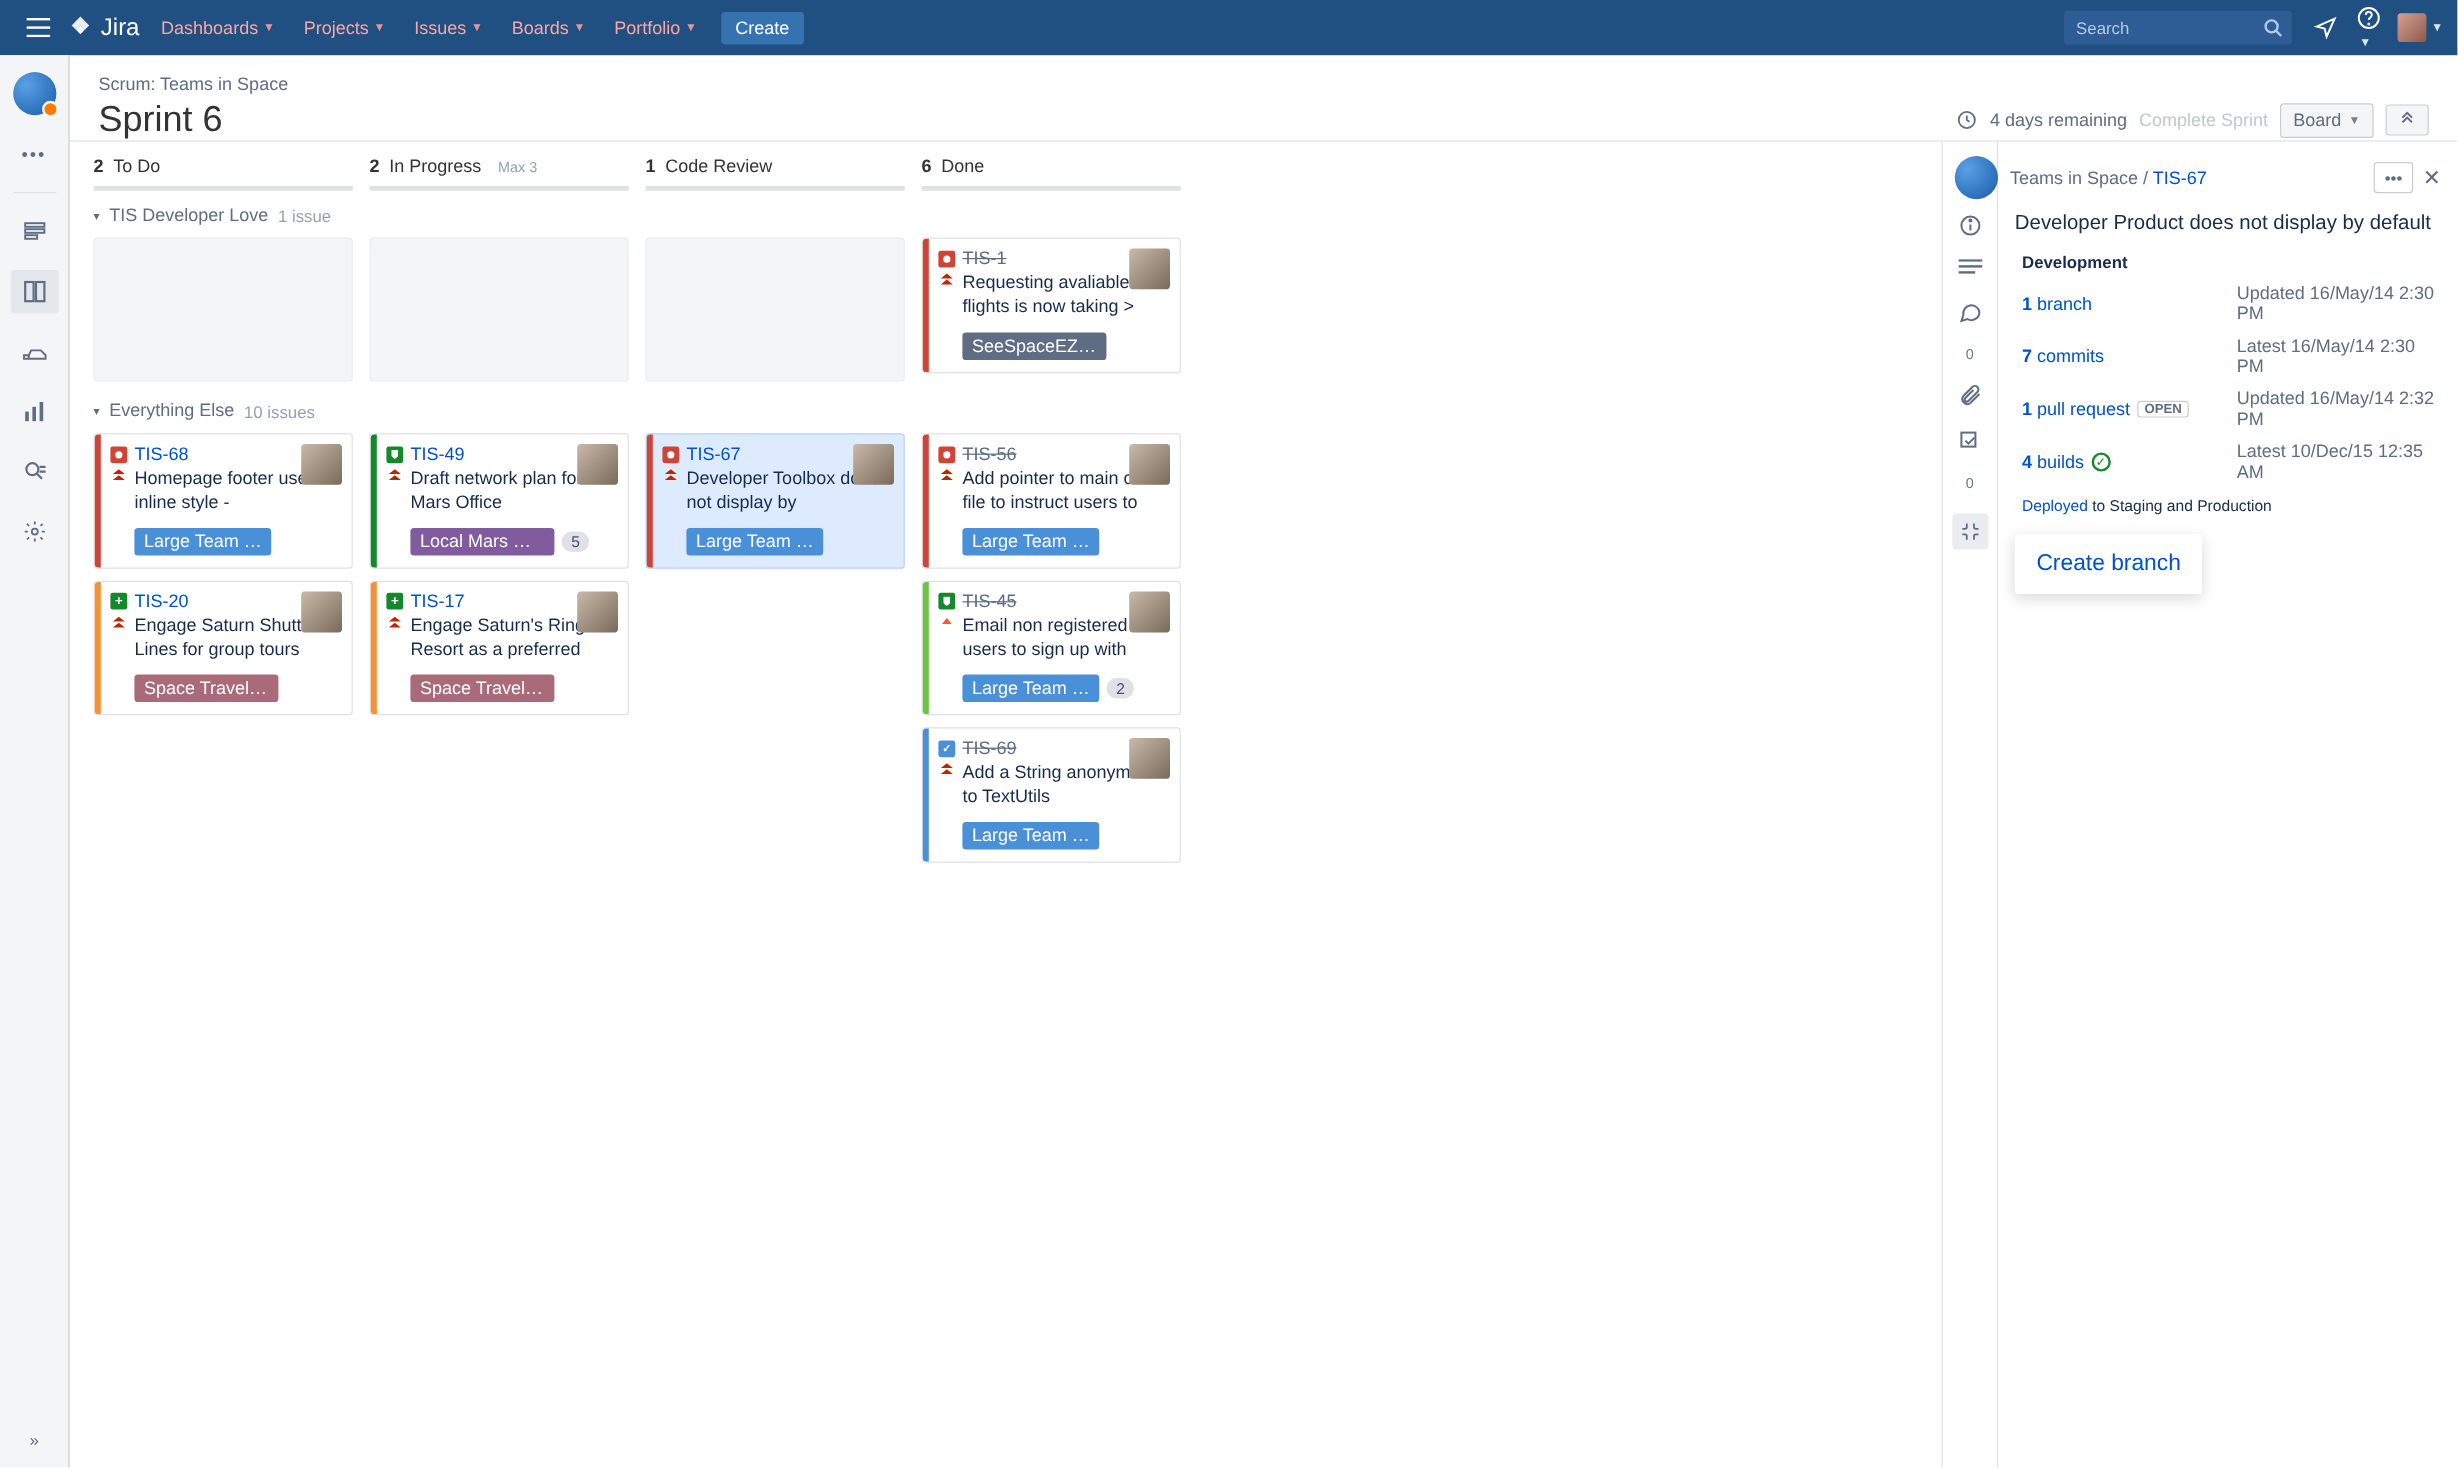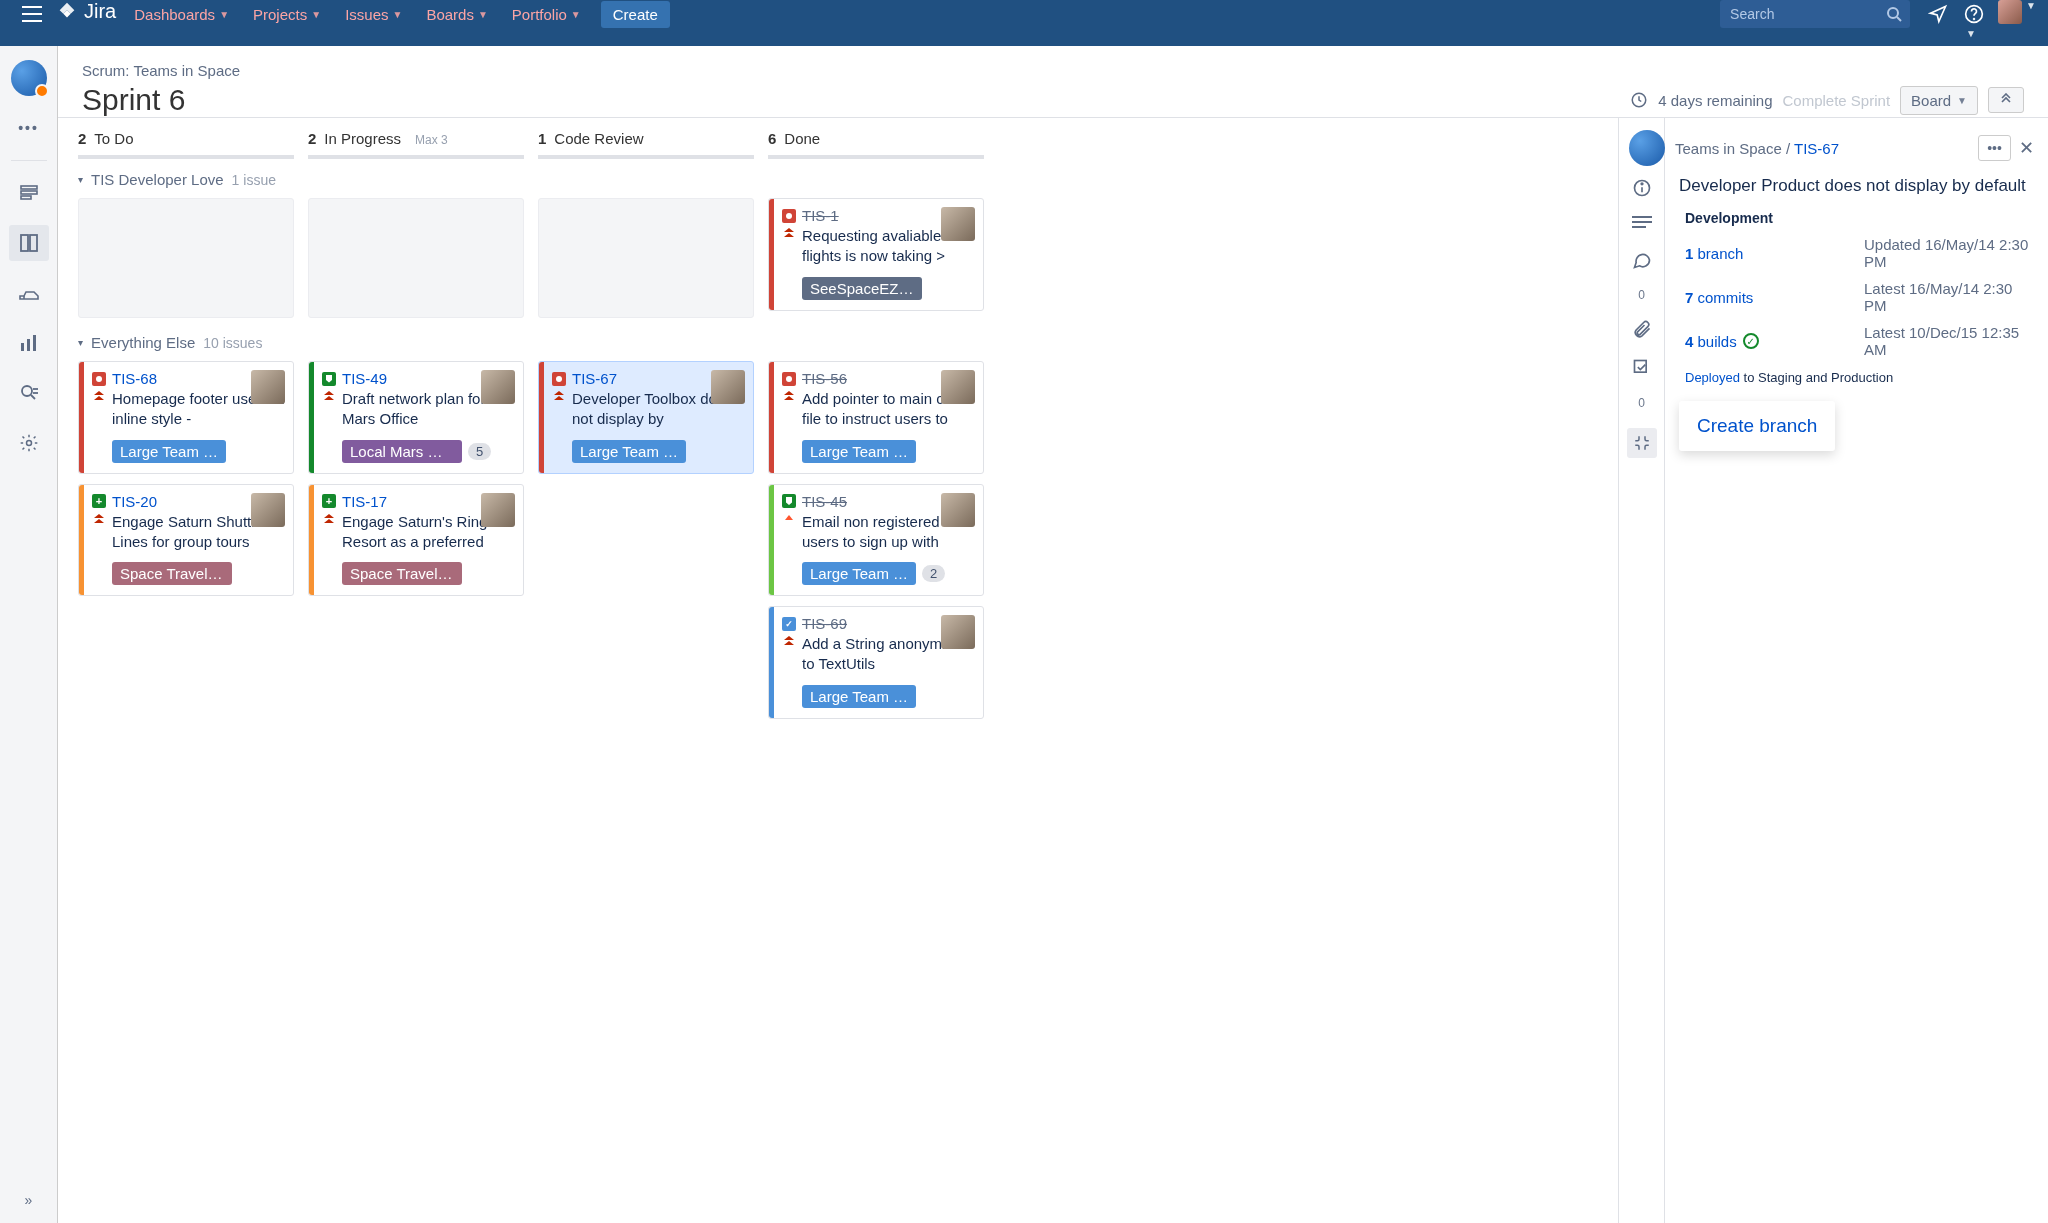--- a/index.html
+++ b/index.html
@@ -1,18 +1,18 @@
 <!DOCTYPE html>
 <html><head>
 <meta charset="utf-8">
 <style>
   * { box-sizing: border-box; margin: 0; padding: 0; }
   body { font-family: -apple-system, BlinkMacSystemFont, "Segoe UI", Arial, sans-serif; font-size: 14px; color: #172B4D; background:#fff;}
   
-  .topnav { height:46px; background:#205081; display:flex; align-items:flex-start; padding:0 12px; color:#fff;}
+  .topnav { height:46px; background:#205081; display:flex; align-items:center; padding:0 12px; color:#fff;}
   .topnav .hamburger{ padding:6px 10px; cursor:pointer;}
   .topnav .logo{ display:flex; align-items:center; gap:6px; font-weight:500; font-size:20px; margin:0 8px 0 4px;}
   .topnav .menu{ display:flex; align-items:center; gap:4px;}
   .topnav .menu-item{ padding:6px 10px; display:flex; align-items:center; gap:4px; cursor:pointer; font-size:15px; color:#fca5a5;}
   .topnav .create-btn{ background:#3572b0; color:#fff; padding:5px 12px; border-radius:3px; margin-left:6px; cursor:pointer; font-size:15px;}
   .topnav .spacer{ flex:1;}
   .topnav .search{ background:#2e5d95; border:none; color:#deebff; padding:6px 30px 6px 10px; width:190px; border-radius:3px; font-size:14px;}
   .topnav .search::placeholder{ color:#b3c9e6;}
   .topnav .search-wrap{ position:relative; margin-right:10px;}
   .topnav .search-wrap svg{ position:absolute; right:8px; top:6px; }
@@ -549,20 +549,27 @@
               <div class="dev-right">Updated 16/May/14 2:30 PM</div>
             </div>
             <div class="dev-row">
               <div class="dev-left">
                   <span class="link"><b>7</b> <span>commits</span></span>
                 </div>
               <div class="dev-right">Latest 16/May/14 2:30 PM</div>
             </div>
             <div class="dev-row">
               <div class="dev-left">
+                  <span class="link"><b>1</b> <span>pull request</span></span> 
+                  <span class="lozenge">OPEN</span>
+                </div>
+              <div class="dev-right">Updated 16/May/14 2:32 PM</div>
+            </div>
+            <div class="dev-row">
+              <div class="dev-left">
                   <span class="link"><b>4</b> <span>builds</span></span> 
                   <span class="check-circle">✓</span>
                 </div>
               <div class="dev-right">Latest 10/Dec/15 12:35 AM</div>
             </div>
           </div>
           <div class="deployed" style="margin-left:6px"><span class="link">Deployed</span><span> to Staging and Production</span></div>
           <div class="create-branch">Create branch</div>
         </div>
       </div>

